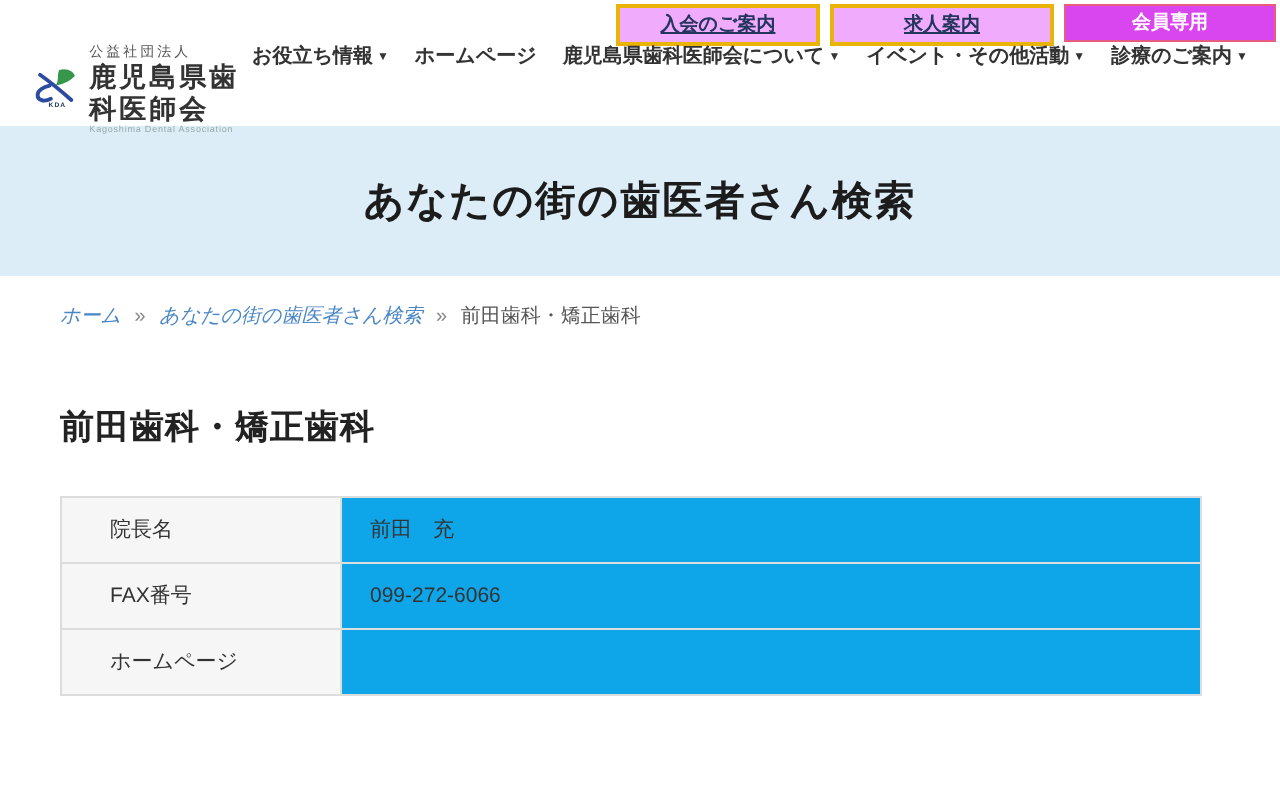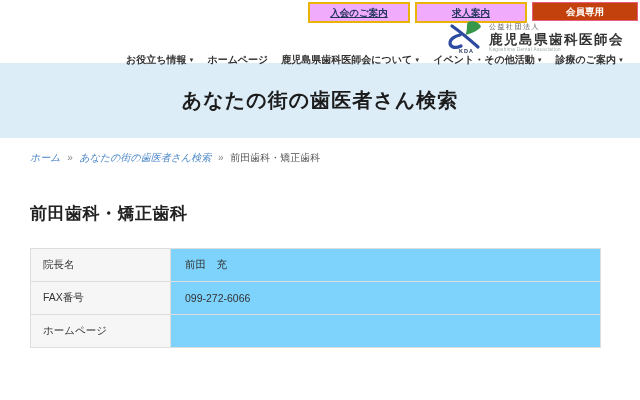--- a/index.html
+++ b/index.html
@@ -6,24 +6,24 @@
   html, body { width: 640px; height: 400px; overflow: hidden; background: #fff;
     font-family: "Liberation Sans", "DejaVu Sans", sans-serif; }
 
   
   .topbar { height: 21px; display: flex; justify-content: flex-end;
     align-items: flex-start; padding: 2px 2px 0 0; gap: 5px; background: #fff; }
   .btn { display: block; text-align: center; font-size: 9.5px; font-weight: bold;
     line-height: 1; padding: 4px 0 3px; text-decoration: none; cursor: pointer; }
   .btn-outline { width: 102px; background: #f0abfc; border: 2px solid #eab308; color: #24355e; text-decoration: underline; }
   .btn-outline.narrow { width: 112px; }
-  .btn-pink { width: 106px; background: #c2410c; border: 1px solid #e75c7f; color: #fff; }
+  .btn-pink { width: 106px; background: #d946ef; border: 1px solid #e75c7f; color: #fff; }
 
   
-  .header { height: 42px; display: flex; align-items: flex-end; padding: 0 16px 0 17px; background: #fff; flex-direction: column; }
+  .header { height: 42px; display: flex; align-items: flex-start; padding: 0 16px 0 17px; background: #fff; }
   .logo { display: flex; align-items: center; gap: 6px; cursor: pointer; }
   .logo-text .org-type { font-size: 7px; color: #555; letter-spacing: 1.5px; }
   .logo-text .org-name { font-size: 13.5px; font-weight: bold; color: #333; letter-spacing: 1.5px; line-height: 1.15; }
   .logo-text .org-en { font-size: 4.5px; color: #9aa; letter-spacing: 0.4px; }
   .nav { margin-left: auto; display: flex; align-items: center; gap: 13px; }
   .nav-item { font-size: 10px; font-weight: bold; color: #333; cursor: pointer; white-space: nowrap; }
   .caret { font-size: 6px; margin-left: 2px; color: #333; vertical-align: 1px; }
 
   
   .hero { height: 75px; background: #dcedf7; display: flex; align-items: center; justify-content: center; }
@@ -35,22 +35,22 @@
   .breadcrumb .sep { color: #888; margin: 0 4px; }
 
   
   .page-title { margin: 37px 30px 0; font-size: 17px; font-weight: bold; color: #222; letter-spacing: 0.5px; }
 
   
   table.details { margin: 23px 30px 0; width: 571px; border-collapse: collapse;
     font-size: 10.5px; color: #333; table-layout: fixed; }
   table.details th, table.details td { border: 1px solid #ddd; text-align: left;
     vertical-align: middle; font-weight: normal; }
-  table.details th { width: 140px; background: #f6f6f6; padding: 9px 12px; }
-  table.details td { padding: 9px 14px; background: #7dd3fc; margin-left: 28px; }
+  table.details th { width: 140px; background: #f6f6f6; padding: 9px 24px; }
+  table.details td { padding: 9px 14px; background: #0ea5e9; margin-left: 28px; }
 </style>
 </head>
 <body>
 
 <div>
 
   <div class="topbar">
     <a class="btn btn-outline">入会のご案内</a>
     <a class="btn btn-outline narrow">求人案内</a>
     <a class="btn btn-pink">会員専用</a>

